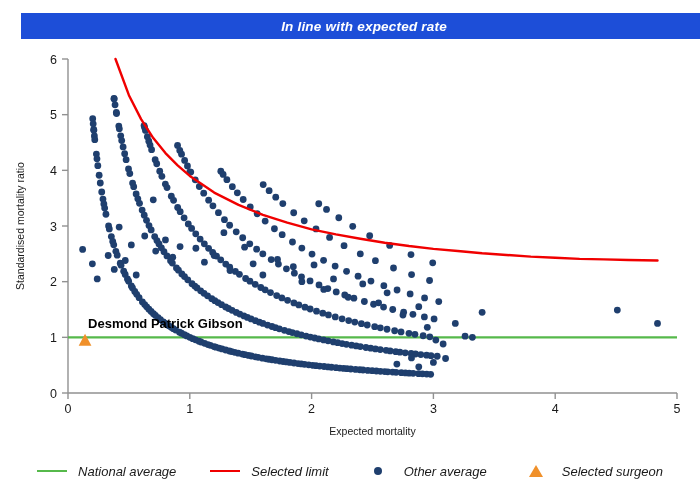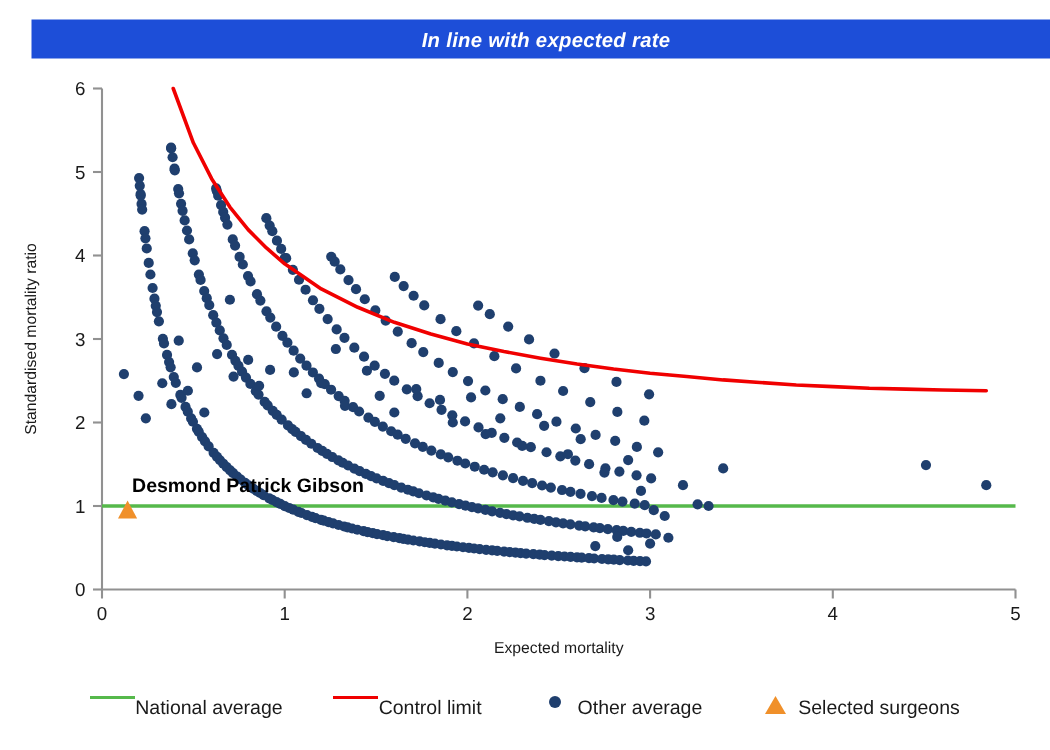--- a/index.html
+++ b/index.html
@@ -63,21 +63,21 @@
   
   .legend{
     position:absolute;
     left:0; top:455px;
     width:700px; height:32px;
     display:flex;
     align-items:center;
     justify-content:center;
     gap:34px;
   }
-  .legend-item{display:flex;align-items:flex-start;gap:0;}
+  .legend-item{display:flex;align-items:center;gap:11px;font-style:italic;}
   .legend-label{
     font-size:13px;
     color:#1a1a1a;
     white-space:nowrap;
   }
   .swatch-line{width:30px;height:0;border-top:2.4px solid #000;}
   .swatch-dot{width:8px;height:8px;border-radius:50%;background:#1F3F6E;margin:0 11px;}
   .swatch-tri{
     width:0;height:0;
     border-left:7px solid transparent;
@@ -557,25 +557,25 @@
     </svg>
   </div>
 
   <div class="legend">
     <div class="legend-item">
       <span class="swatch-line" style="border-top-color:#56B94B"></span>
       <span class="legend-label">National average</span>
     </div>
     <div class="legend-item">
       <span class="swatch-line" style="border-top-color:#F00000"></span>
-      <span class="legend-label">Control limit</span>
+      <span class="legend-label">Selected limit</span>
     </div>
     <div class="legend-item">
       <span class="swatch-dot"></span>
       <span class="legend-label">Other average</span>
     </div>
     <div class="legend-item">
       <span class="swatch-tri"></span>
-      <span class="legend-label">Selected surgeons</span>
+      <span class="legend-label">Selected surgeon</span>
     </div>
   </div>
 
 </div>
 
 </body></html>

